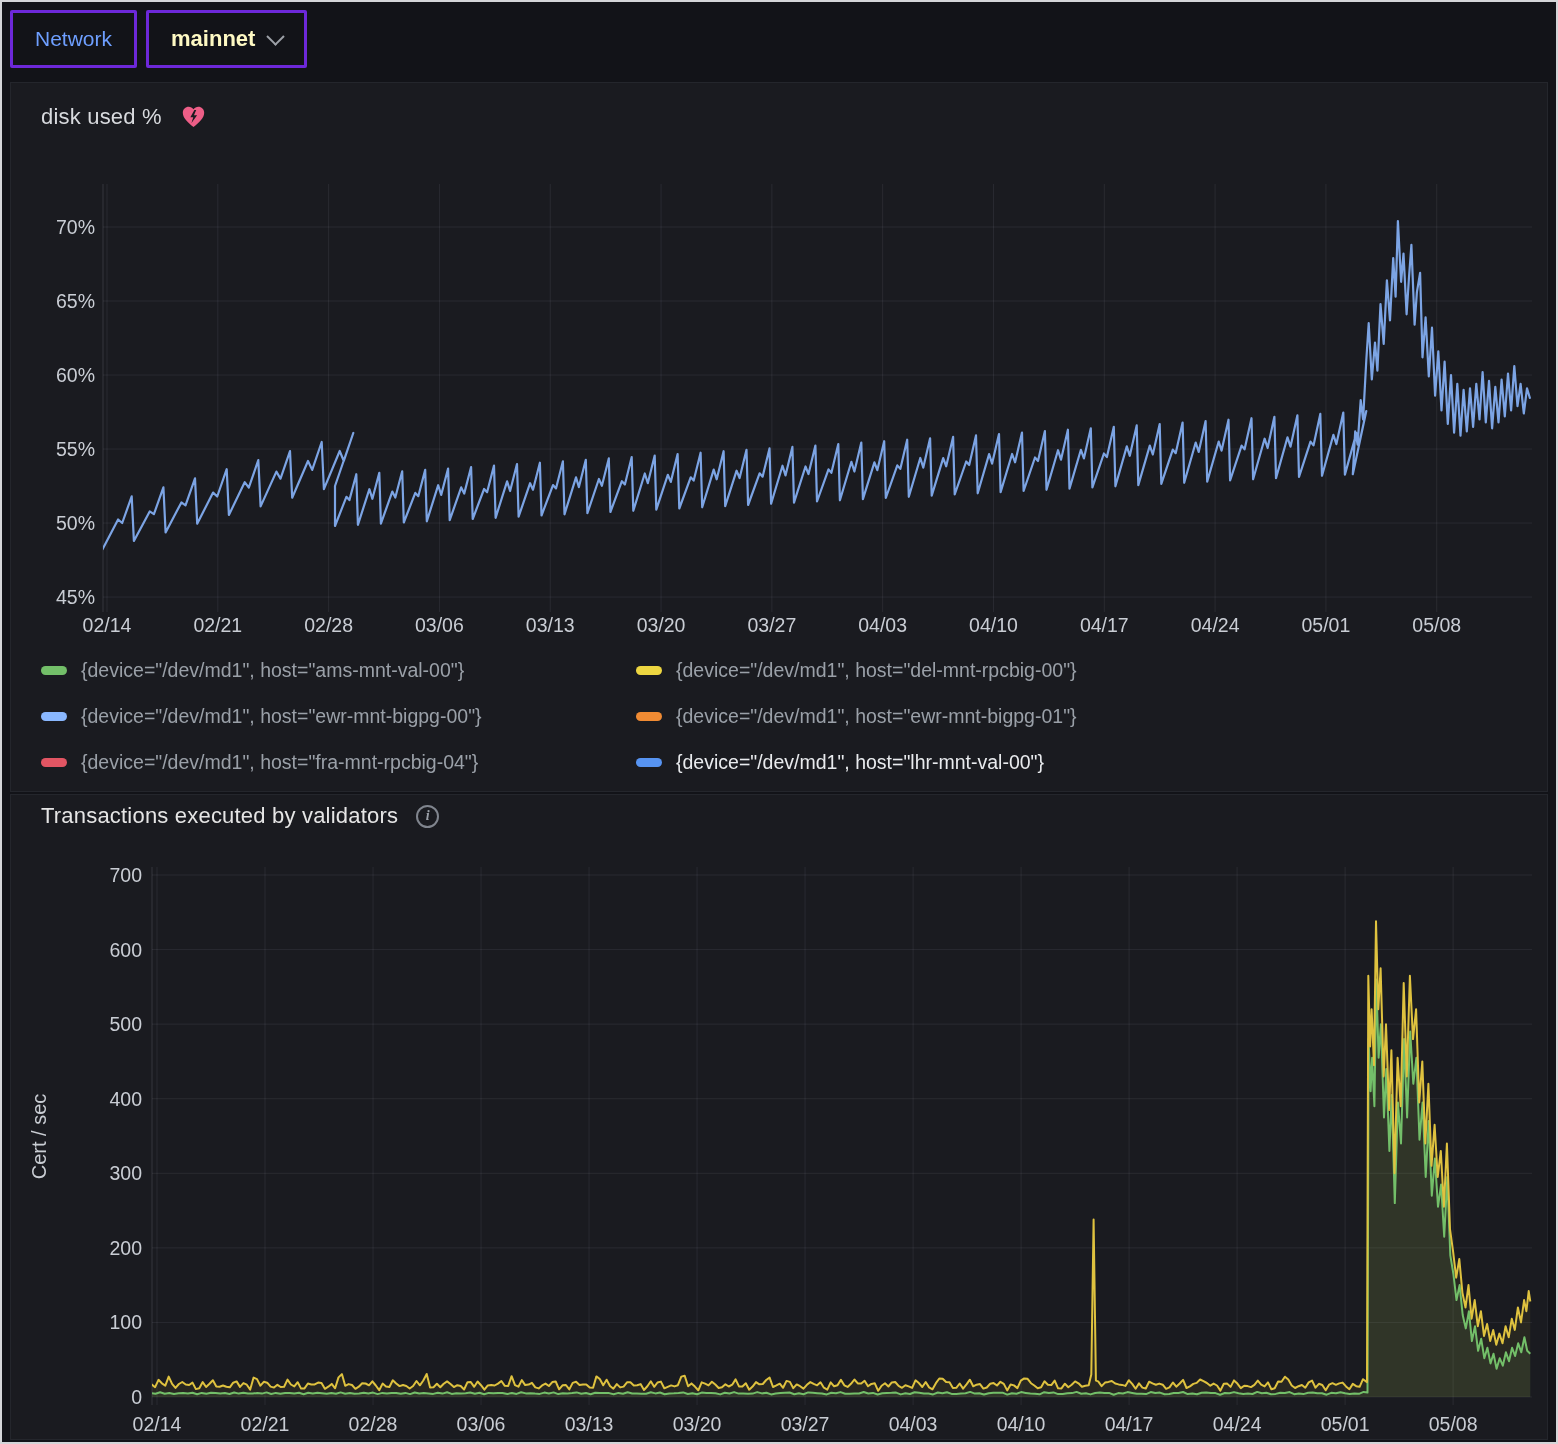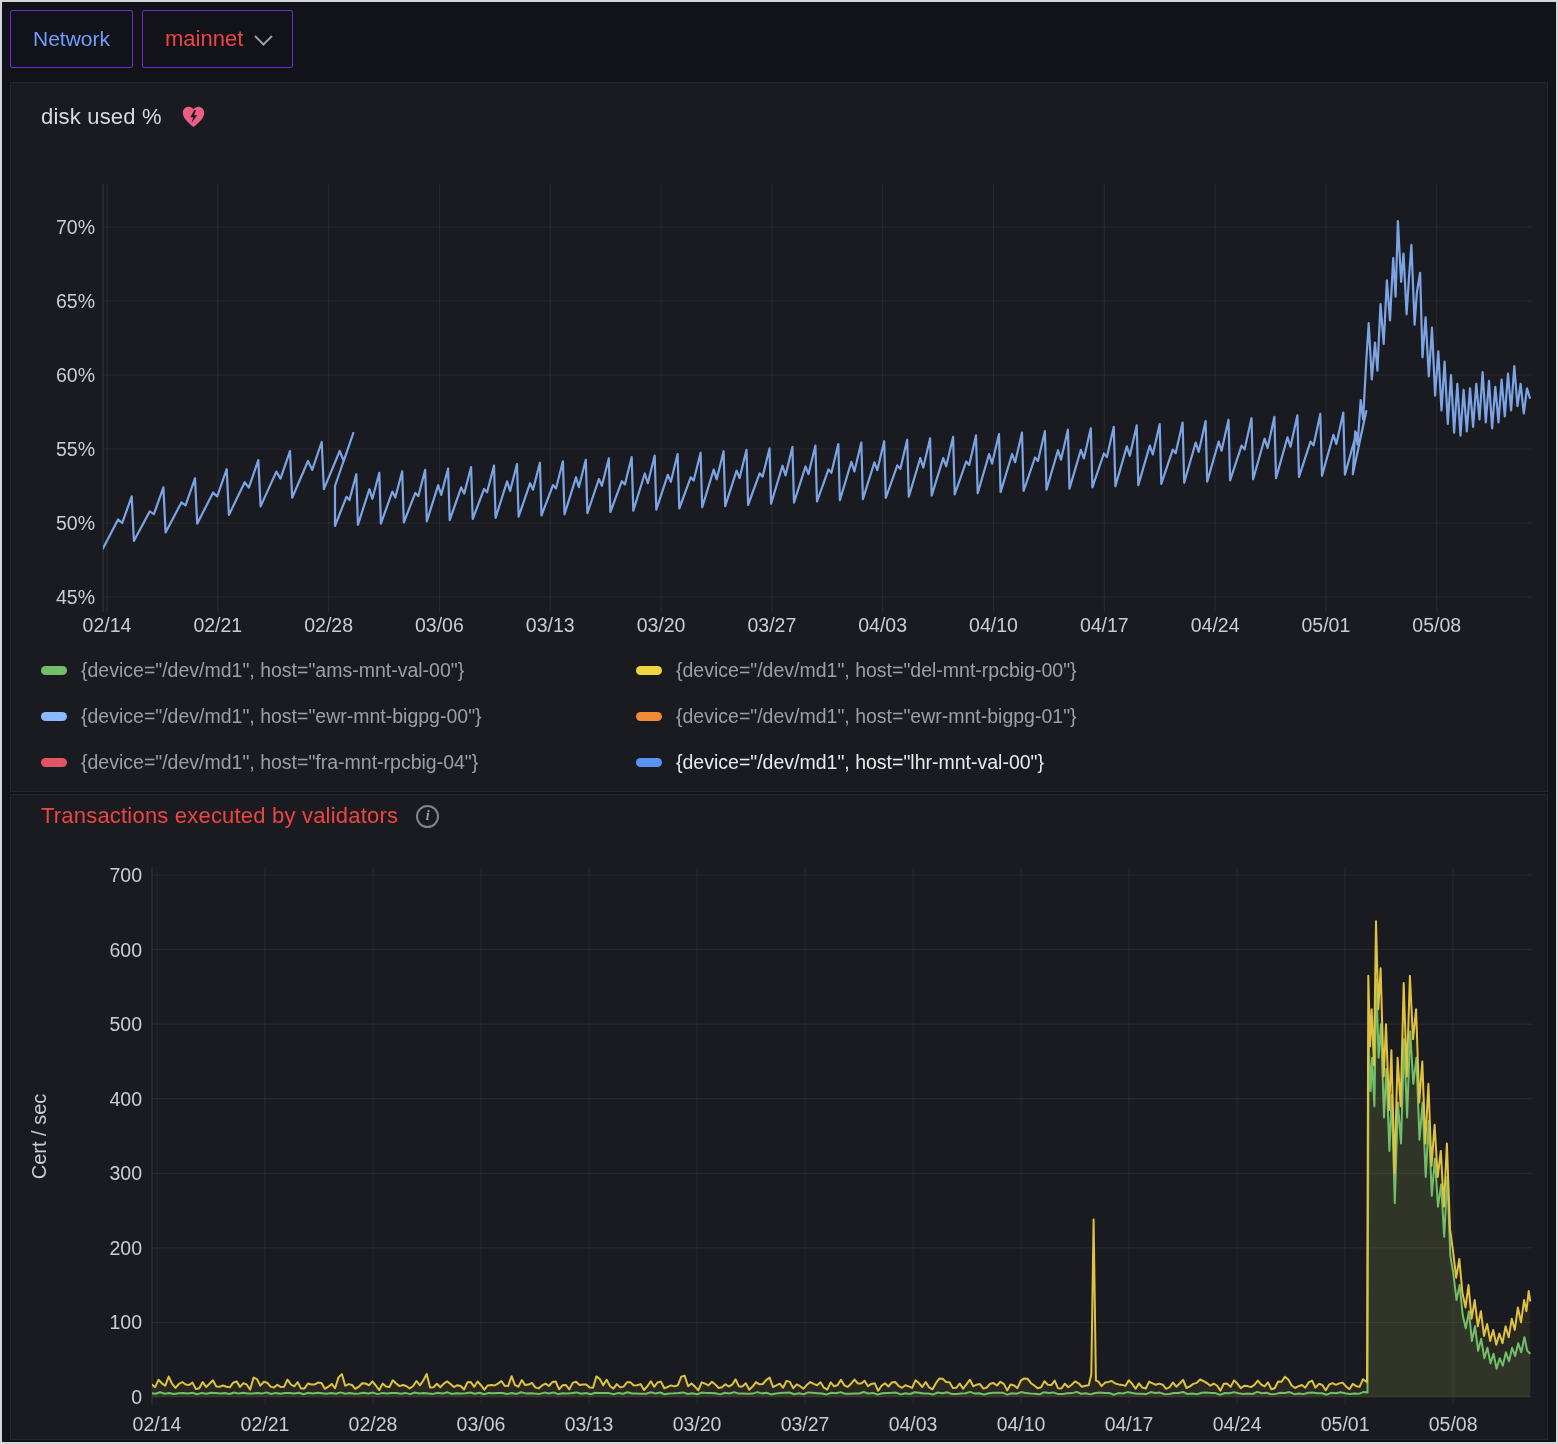--- a/index.html
+++ b/index.html
@@ -5,37 +5,37 @@
   html,body{margin:0;padding:0;background:#3a3b40;}
   .screen{
     position:relative;width:1558px;height:1444px;box-sizing:border-box;
     border:2px solid #d4d5d8;background:#121318;overflow:hidden;
     font-family:"Liberation Sans", sans-serif;
   }
   
   .topbar{position:absolute;top:8px;left:8px;display:flex;gap:9px;}
   .var-box{
     display:flex;align-items:center;height:58px;box-sizing:border-box;
-    border:1px solid #6d28d9;border-radius:2px;background:#121318;padding:0 22px;
+    border:3px solid #6d28d9;border-radius:2px;background:#121318;padding:0 22px;
   }
   .var-label span{color:#6e9fff;font-size:21px;font-weight:500;}
   .var-value{cursor:pointer;gap:14px;}
-  .var-value .val{color:#ef4444;font-size:22px;font-weight:400;}
+  .var-value .val{color:#fef9c3;font-size:22px;font-weight:700;}
   .caret{width:11px;height:11px;border-right:2px solid #9da1a8;border-bottom:2px solid #9da1a8;
     transform:rotate(45deg) translate(-2px,-2px);display:inline-block;}
   
   .panel{position:absolute;left:8px;width:1538px;background:#1a1b20;
     border:1px solid #24262c;box-sizing:border-box;}
   .panel-disk{top:80px;height:710px;}
   .panel-tx{top:792px;height:646px;}
   .panel-header{position:absolute;left:30px;display:flex;align-items:center;gap:18px;z-index:3;}
   .panel-disk .panel-header{top:20px;justify-content:flex-end;}
   .panel-tx .panel-header{top:8px;}
   .panel-header h2{margin:0;font-size:22px;font-weight:500;color:#d8dade;letter-spacing:.2px;}
-  .panel-tx .panel-header h2{color:#ef4444;}
+  .panel-tx .panel-header h2{color:#e5e5e5;}
   .heart{width:27px;height:27px;}
   .info-icon{
     width:23px;height:23px;border:2px solid #80858e;border-radius:50%;
     display:inline-flex;align-items:center;justify-content:center;
     color:#9ba0a8;font-size:14px;font-family:"Liberation Serif",serif;font-style:italic;font-weight:bold;
     box-sizing:border-box;cursor:pointer;
   }
   .chart{position:absolute;left:0;top:0;}
   
   .legend{position:absolute;left:30px;top:564px;width:1480px;}

